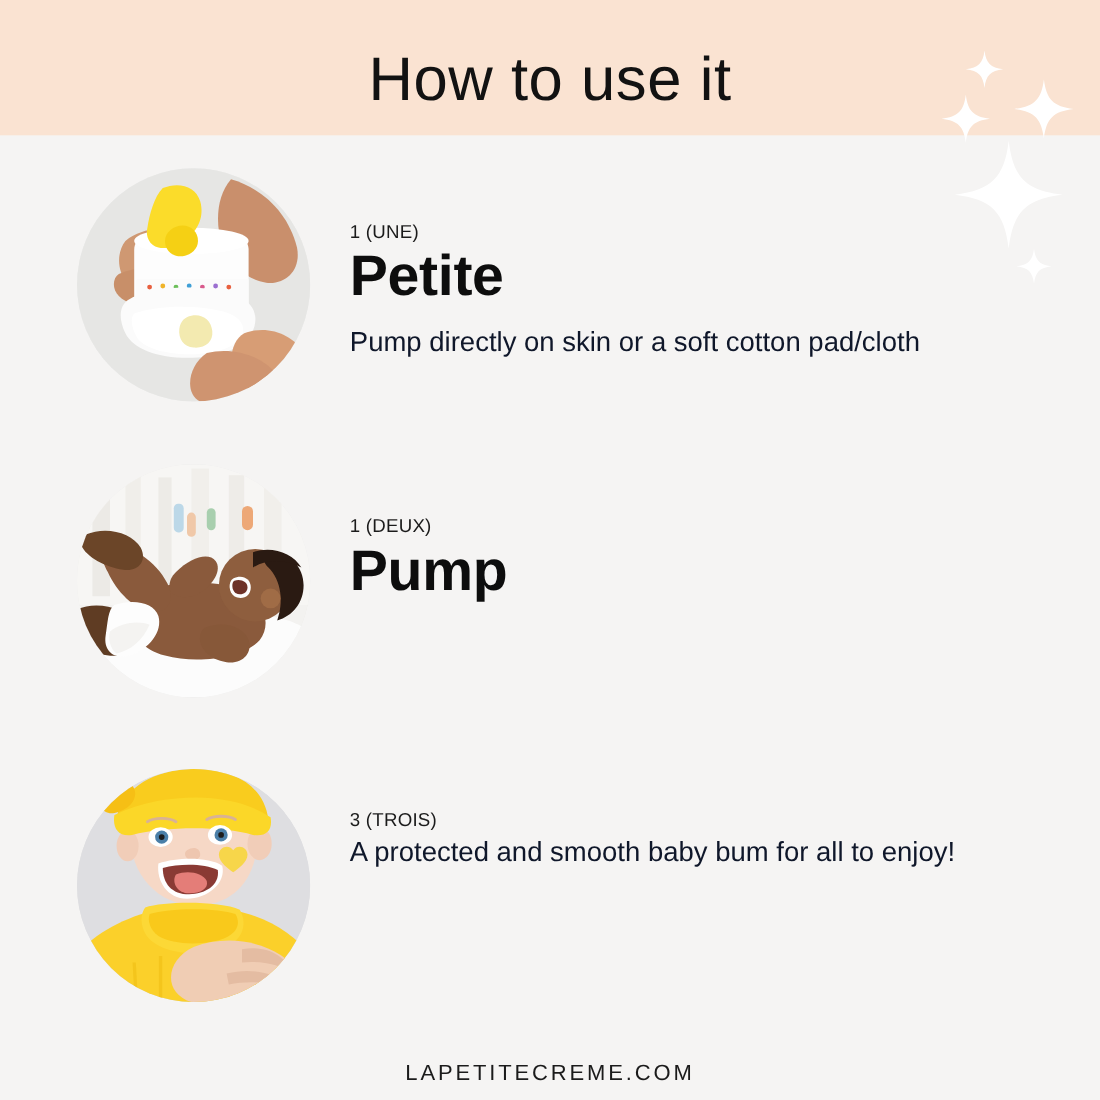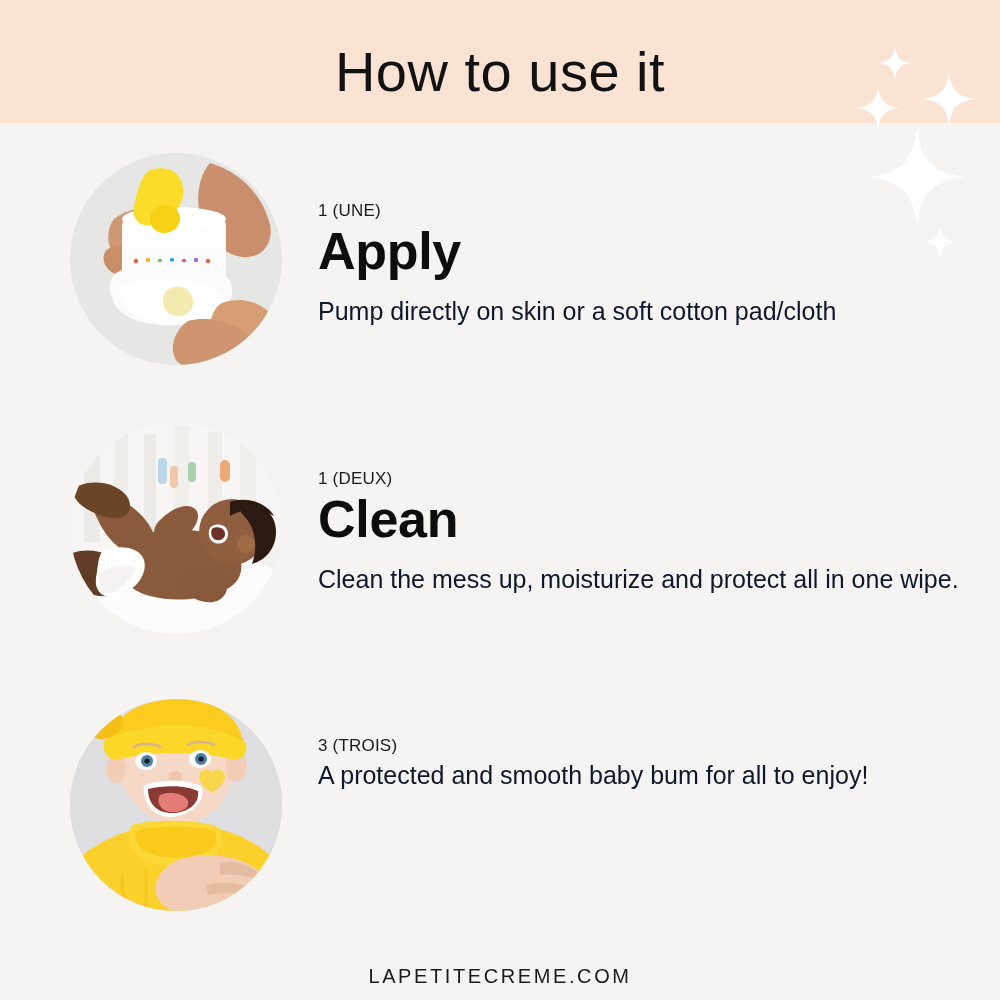--- a/index.html
+++ b/index.html
@@ -219,21 +219,21 @@
           <path d="M52 132 C70 126 96 124 122 128 C142 131 152 138 151 148 C150 160 132 168 108 169 C82 170 60 164 54 153 C50 145 48 136 52 132 Z" fill="#ffffff"></path>
 
           <path d="M104 134 C114 132 122 138 123 148 C124 158 116 164 106 163 C97 162 92 155 93 146 C94 139 98 135 104 134 Z" fill="#f3eab0"></path>
 
           <path d="M152 150 C172 142 196 150 206 168 C214 184 206 202 188 206 C168 210 148 200 142 184 C138 170 142 156 152 150 Z" fill="#d79d75"></path>
           <path d="M118 168 C140 162 168 170 180 186 C190 200 184 212 166 212 L112 212 C98 206 100 180 118 168 Z" fill="#cf9470"></path>
         </svg>
       </div>
       <div class="step-text">
         <p class="step-index">1 (UNE)</p>
-        <h2 class="step-title">Apply</h2>
+        <h2 class="step-title">Petite</h2>
         <p class="step-desc">Pump directly on skin or a soft cotton pad/cloth</p>
       </div>
     </div>
 
     <div class="step step-2">
       <div class="photo">
         <svg viewBox="0 0 212 212" width="212" height="212" aria-hidden="true">
           <rect x="0" y="0" width="212" height="212" fill="#f3f2f0"></rect>
 
           <rect x="0" y="0" width="212" height="128" fill="#f7f6f4"></rect>
@@ -272,22 +272,21 @@
           <path d="M118 148 C134 142 152 148 156 160 C160 172 150 182 136 180 C120 178 110 166 112 156 C113 151 115 149 118 148 Z" fill="#875839"></path>
 
           <path d="M0 132 C18 124 44 130 54 146 C62 158 54 172 38 174 C18 176 2 164 0 150 Z" fill="#5f3c23"></path>
 
           <path d="M34 128 C52 122 70 126 74 138 C78 152 66 168 48 174 C34 178 24 170 26 156 C28 144 28 132 34 128 Z" fill="#fdfdfd"></path>
           <path d="M30 152 C40 144 56 142 66 146 C60 160 48 170 36 172 C30 168 28 158 30 152 Z" fill="#f4f3f1"></path>
         </svg>
       </div>
       <div class="step-text">
         <p class="step-index">1 (DEUX)</p>
-        <h2 class="step-title">Clean</h2>
-        <p class="step-desc">Clean the mess up, moisturize and protect all in one wipe.</p>
+        <h2 class="step-title">Pump</h2>
       </div>
     </div>
 
     <div class="step step-3">
       <div class="photo">
         <svg viewBox="0 0 212 212" width="212" height="212" aria-hidden="true">
           <rect x="0" y="0" width="212" height="212" fill="#dfdfe2"></rect>
           <circle cx="106" cy="106" r="106" fill="#dedee1"></circle>
 
           <path d="M48 58 C48 30 76 14 106 14 C138 14 164 32 164 62 C164 96 146 122 112 124 C76 126 48 98 48 58 Z" fill="#f6d8c6"></path>

